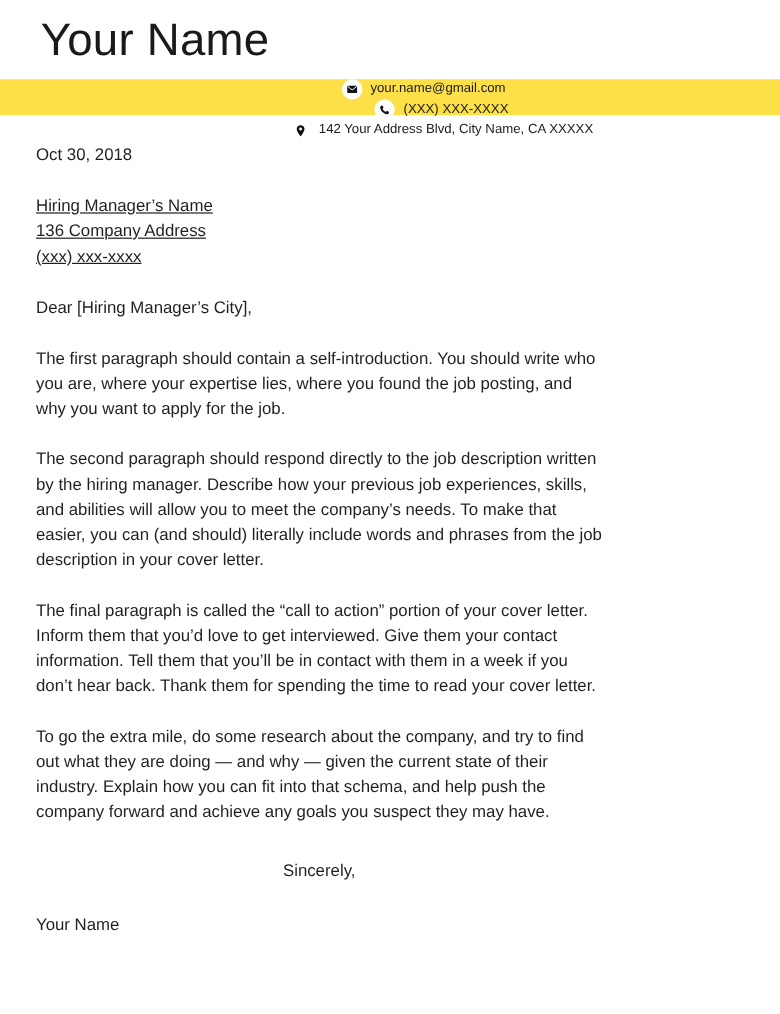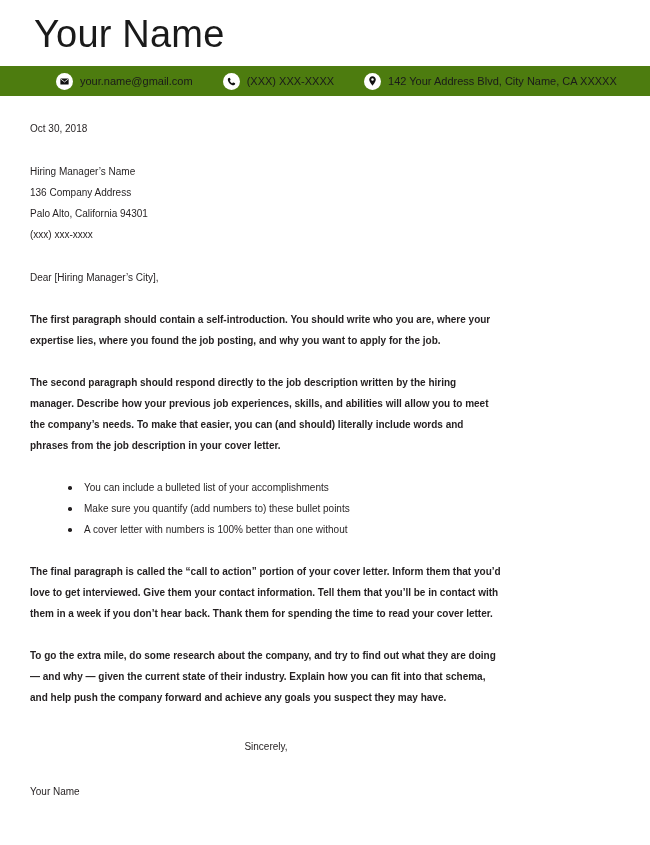--- a/index.html
+++ b/index.html
@@ -34,24 +34,25 @@
     line-height: 44px;
     letter-spacing: 0.2px;
     color: #1a1a1a;
     white-space: nowrap;
   }
 
   
   .contact-bar {
     width: 650px;
     height: 30px;
-    background: #4d7c0f;
+    background: #fde047;
     display: flex;
     align-items: center;
     padding-left: 56px;
+    flex-direction: column;
   }
   .contact-item {
     display: flex;
     align-items: center;
     height: 30px;
   }
   .contact-item + .contact-item {
     margin-left: 30px;
   }
   .contact-icon {
@@ -71,38 +72,38 @@
     line-height: 13px;
     color: #1a1a1a;
     white-space: nowrap;
   }
 
   
   .letter {
     padding: 0 30px 0 30px;
   }
   .letter-block {
-    font-size: 10px;
+    font-size: 14px;
     line-height: 21px;
     color: #231f20;
   }
   .date-line {
     padding-top: 22px;
   }
   .recipient {
     padding-top: 22px;
+    text-decoration: underline;
   }
   .recipient div { line-height: 21px; }
   .salutation {
     padding-top: 22px;
   }
   .body-para {
     padding-top: 21px;
     text-align: left;
-    font-weight: bold;
   }
   .bullet-list {
     margin: 0;
     padding: 21px 0 0 38px;
     list-style: none;
   }
   .bullet-list li {
     position: relative;
     line-height: 21px;
     padding-left: 16px;
@@ -167,35 +168,29 @@
 
   </div>
 
   <div class="letter">
 
     <div class="letter-block date-line">Oct 30, 2018</div>
 
     <div class="letter-block recipient">
       <div>Hiring Manager’s Name</div>
       <div>136 Company Address</div>
-      <div>Palo Alto, California 94301</div>
       <div>(xxx) xxx-xxxx</div>
     </div>
 
     <div class="letter-block salutation">Dear [Hiring Manager’s City],</div>
 
     <div class="letter-block body-para">The first paragraph should contain a self-introduction. You should write who you are, where your expertise lies, where you found the job posting, and why you want to apply for the job.</div>
 
     <div class="letter-block body-para">The second paragraph should respond directly to the job description written by the hiring manager. Describe how your previous job experiences, skills, and abilities will allow you to meet the company’s needs. To make that easier, you can (and should) literally include words and phrases from the job description in your cover letter.</div>
 
-    <ul class="bullet-list letter-block">
-      <li>You can include a bulleted list of your accomplishments</li>
-      <li>Make sure you quantify (add numbers to) these bullet points</li>
-      <li>A cover letter with numbers is 100% better than one without</li>
-    </ul>
 
     <div class="letter-block body-para">The final paragraph is called the “call to action” portion of your cover letter. Inform them that you’d love to get interviewed. Give them your contact information. Tell them that you’ll be in contact with them in a week if you don’t hear back. Thank them for spending the time to read your cover letter.</div>
 
     <div class="letter-block body-para">To go the extra mile, do some research about the company, and try to find out what they are doing — and why — given the current state of their industry. Explain how you can fit into that schema, and help push the company forward and achieve any goals you suspect they may have.</div>
 
     <div class="letter-block signoff">Sincerely,</div>
 
     <div class="letter-block signature-name">Your Name</div>
 
   </div>

